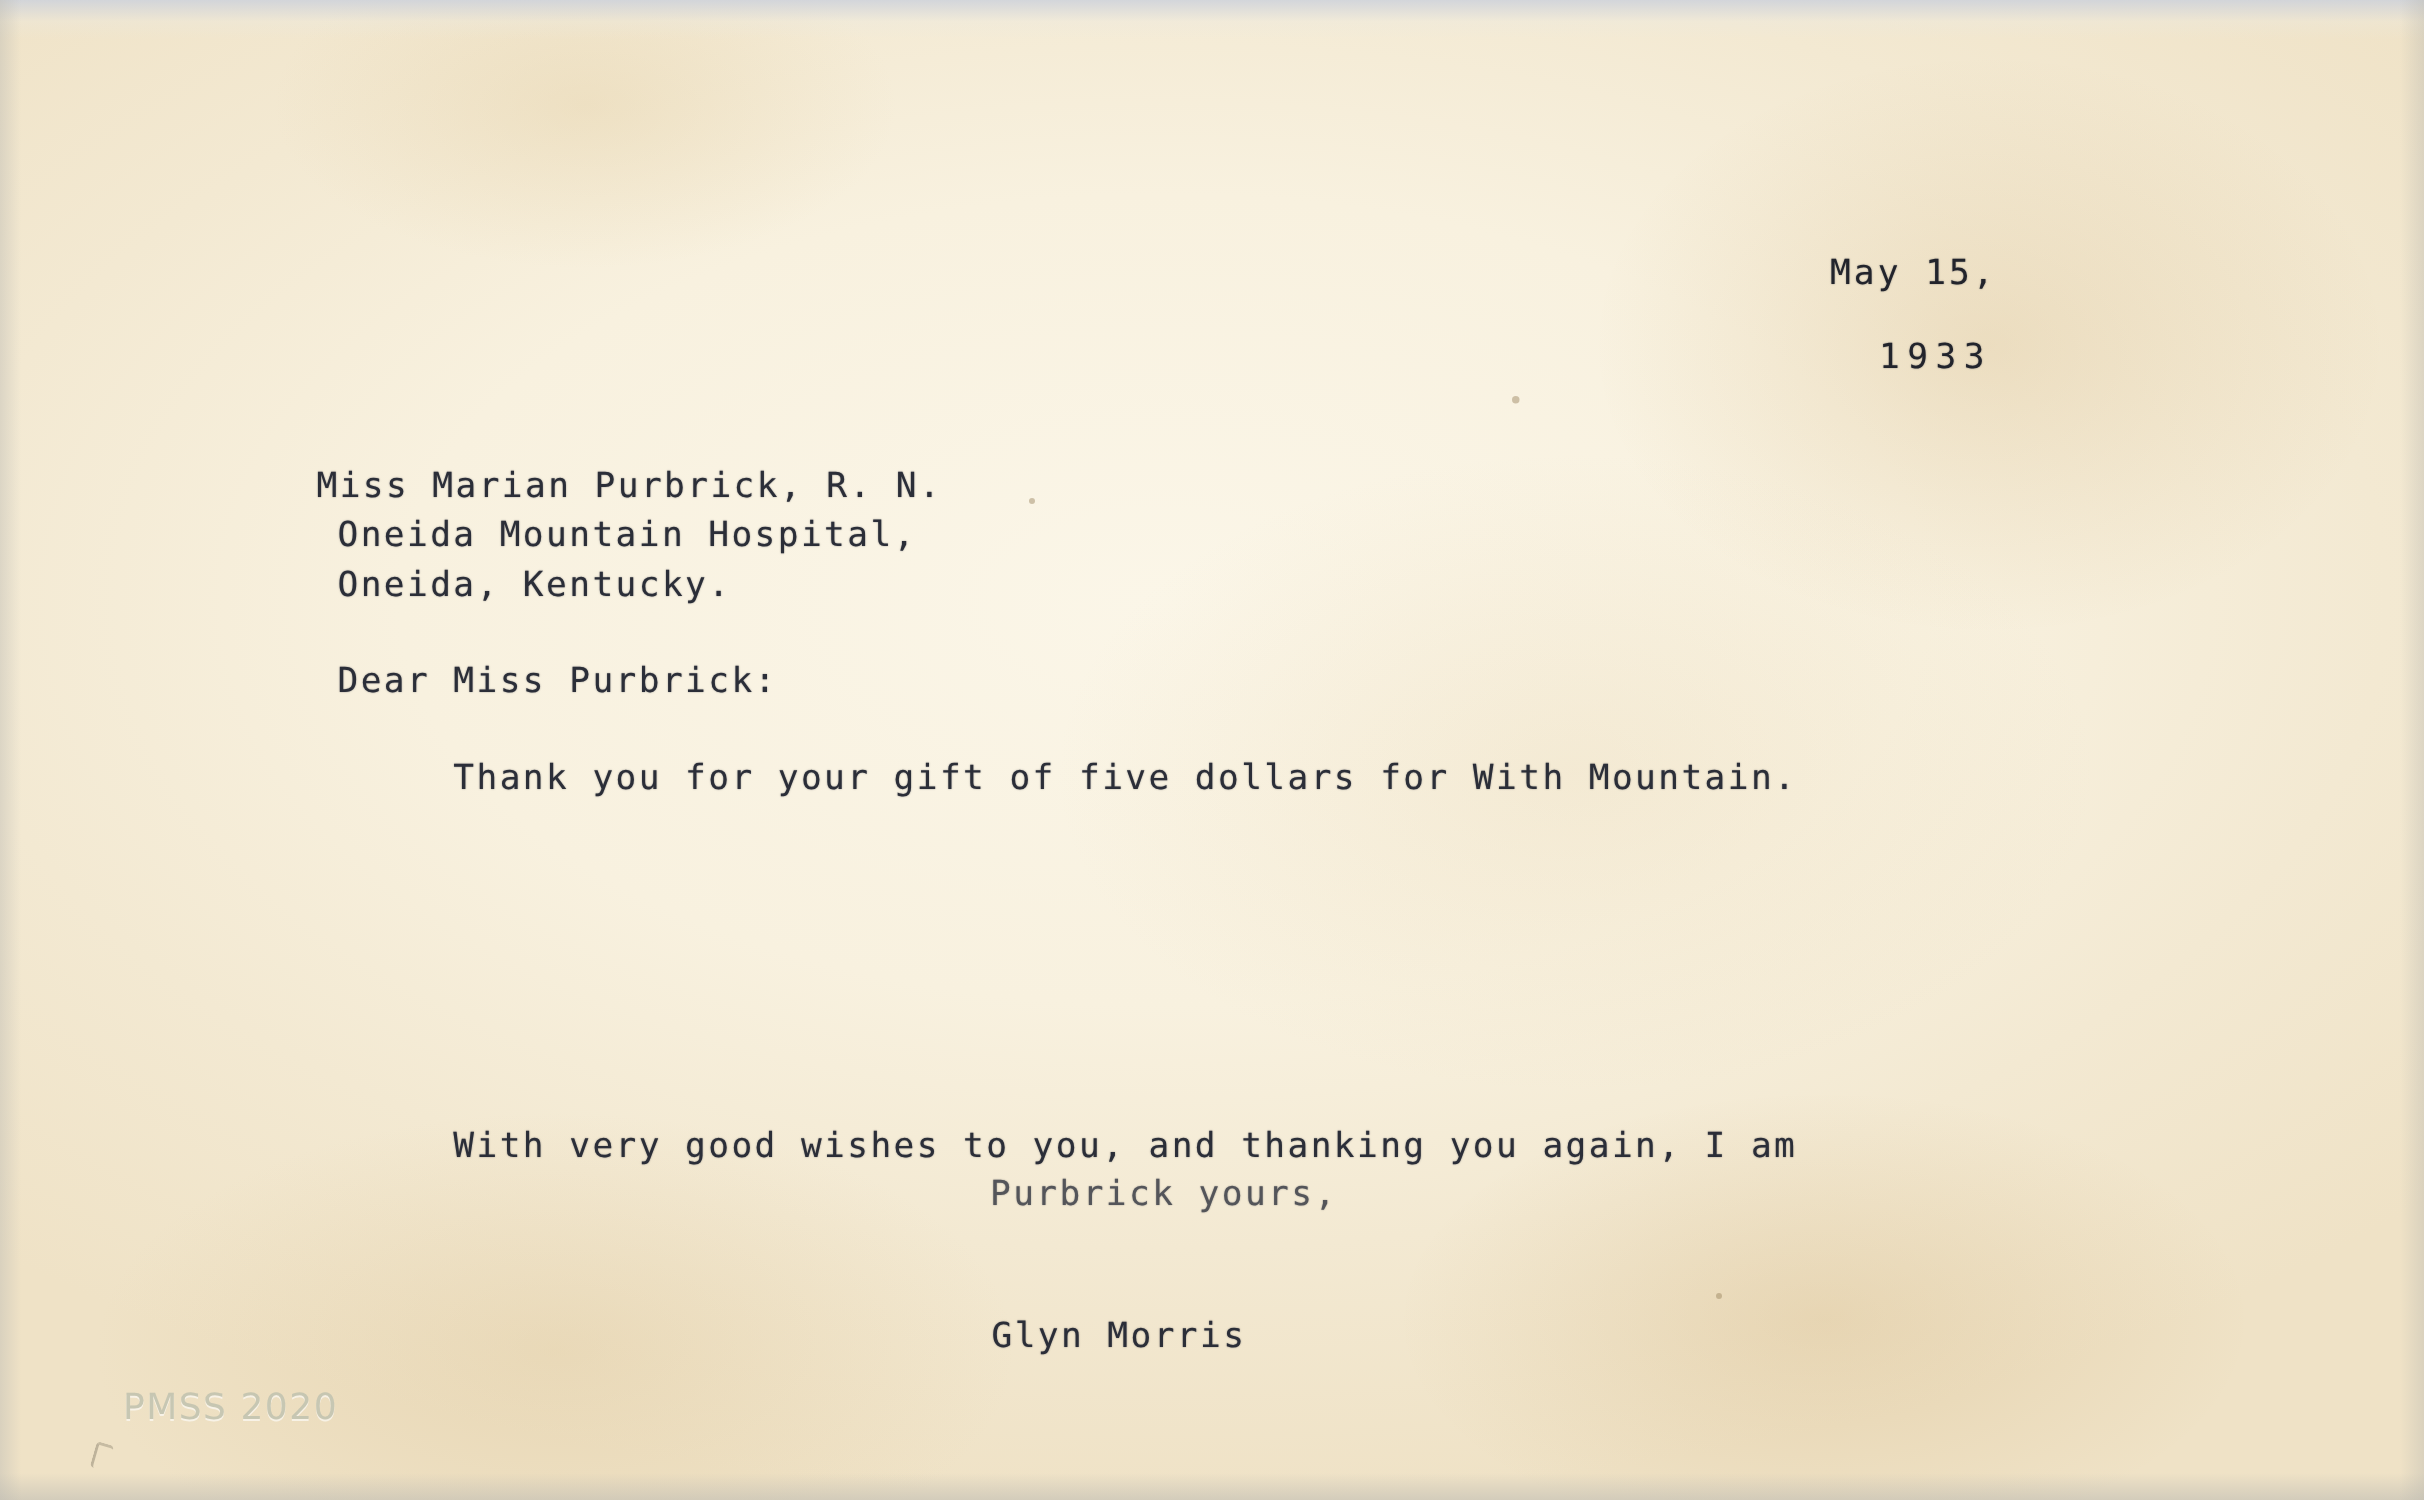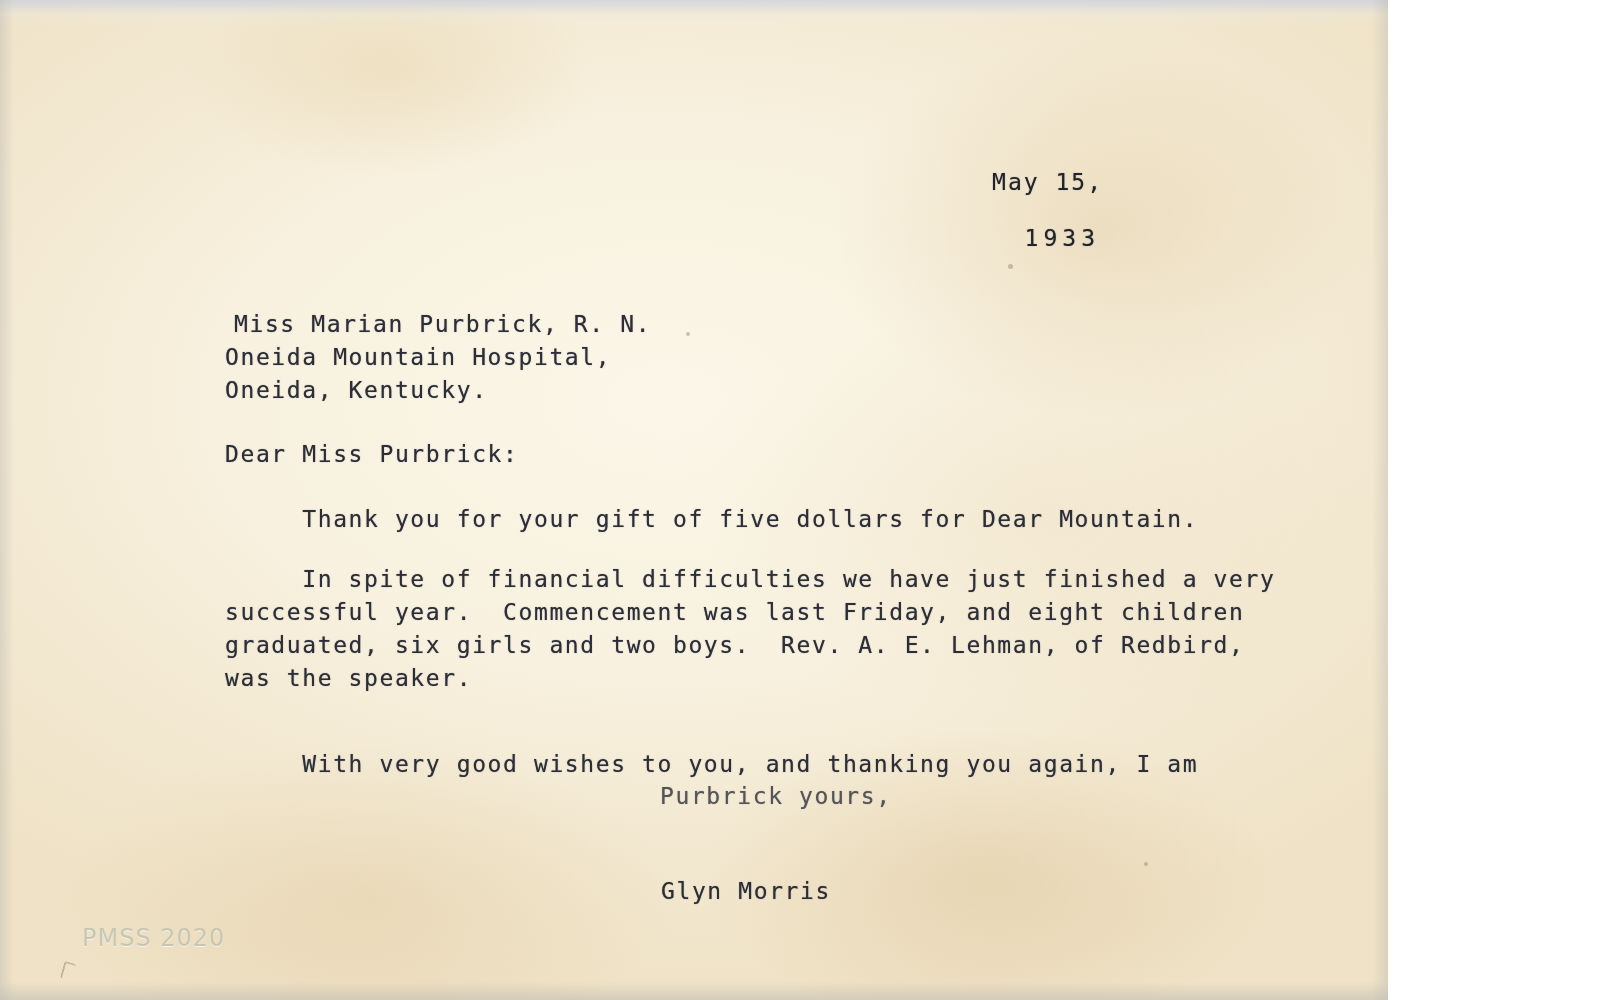--- a/index.html
+++ b/index.html
@@ -2,21 +2,21 @@
 <html><head>
 <meta charset="utf-8">
 <style>
   html, body {
     margin: 0;
     padding: 0;
     background: #ffffff;
   }
   #page {
     position: relative;
-    width: 1388px;
+    width: 1616px;
     height: 1000px;
     overflow: hidden;
     background:
       radial-gradient(ellipse 70% 60% at 48% 40%, #fbf6e8 0%, #f8f1df 45%, #f3e9d2 72%, #efe2c6 100%);
     font-family: "DejaVu Sans Mono", "Liberation Mono", monospace;
   }
   
   .stain {
     position: absolute;
     border-radius: 50%;
@@ -74,21 +74,21 @@
     text-shadow: 0 0 1.1px rgba(43,46,56,0.55);
   }
   .faded { color: #3a3d46; opacity: 0.86; }
   .dark  { color: #22242c; }
 
   
   #date-line    { top: 166px; right: 285px; letter-spacing: 2px; }
   #year-line    { top: 222px; right: 288px; letter-spacing: 5px; margin-left: 24px; }
 
   
-  #addr-1 { top: 308px; left: 234px; }
+  #addr-1 { top: 308px; left: 211px; }
   #addr-2 { top: 341px; left: 225px; }
   #addr-3 { top: 374px; left: 225px; }
 
   
   #salutation { top: 438px; left: 225px; }
 
   
   #para-1 { top: 503px; left: 225px; }
   #para-2 { top: 563px; left: 225px; }
   #para-3 { top: 748px; left: 225px; }
@@ -156,25 +156,21 @@
 
   <div class="tw dark" id="date-line">May 15,</div>
   <div class="tw dark" id="year-line">1933</div>
 
   <div class="tw" id="addr-1">Miss Marian Purbrick, R. N.</div>
   <div class="tw" id="addr-3">Oneida, Kentucky.</div>
   <div class="tw" id="addr-2">Oneida Mountain Hospital,</div>
 
   <div class="tw" id="salutation">Dear Miss Purbrick:</div>
 
-  <div class="tw" id="para-1">     Thank you for your gift of five dollars for Dear Mountain.</div>
-  <div class="tw" id="para-2">     In spite of financial difficulties we have just finished a very
-successful year.  Commencement was last Friday, and eight children
-graduated, six girls and two boys.  Rev. A. E. Lehman, of Redbird,
-was the speaker.</div>
+  <div class="tw" id="para-1">     Thank you for your gift of five dollars for With Mountain.</div>
   <div class="tw" id="para-3">     With very good wishes to you, and thanking you again, I am</div>
 
   <div class="tw faded" id="closing">Purbrick yours,</div>
   <div class="tw" id="signature">Glyn Morris</div>
 
   <div id="watermark">PMSS 2020</div>
   <div id="corner-mark"></div>
 
 </div>
 

